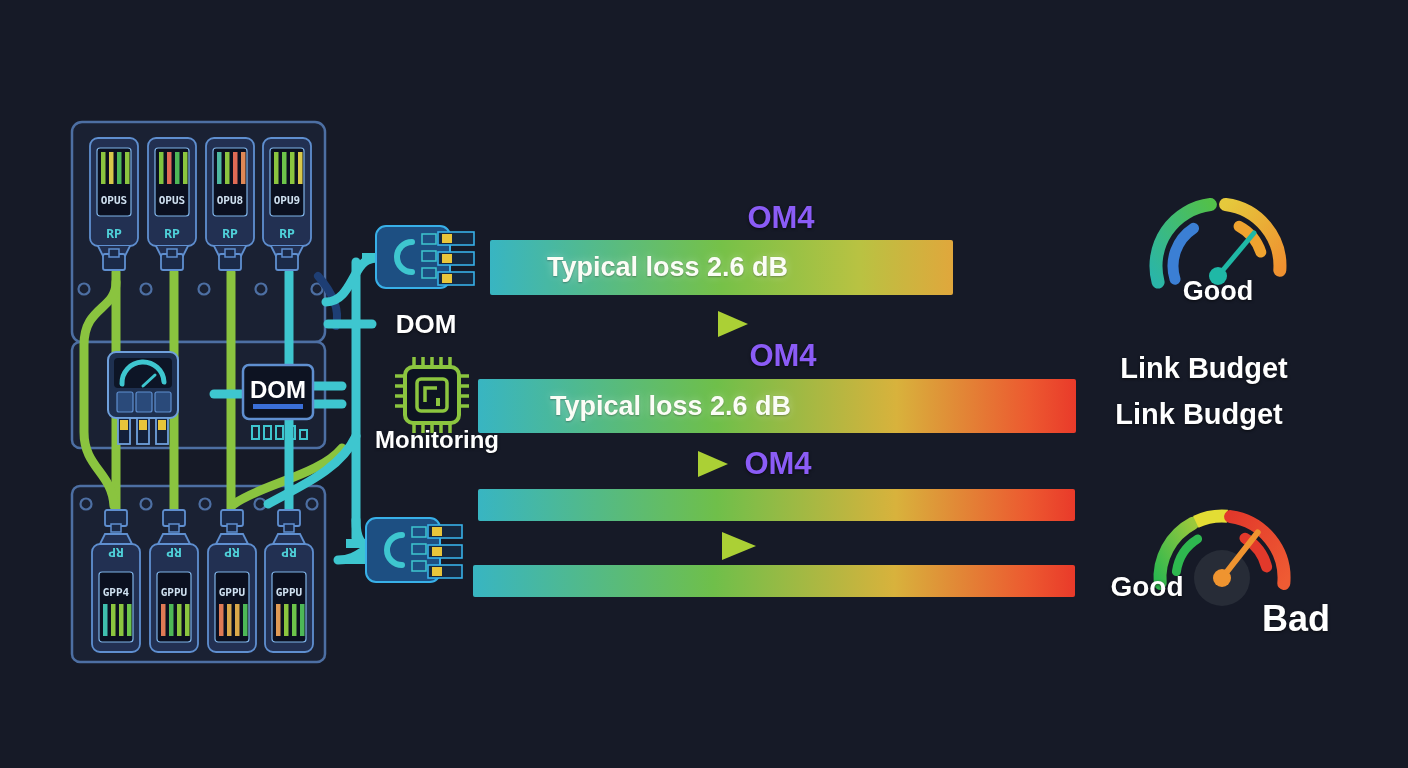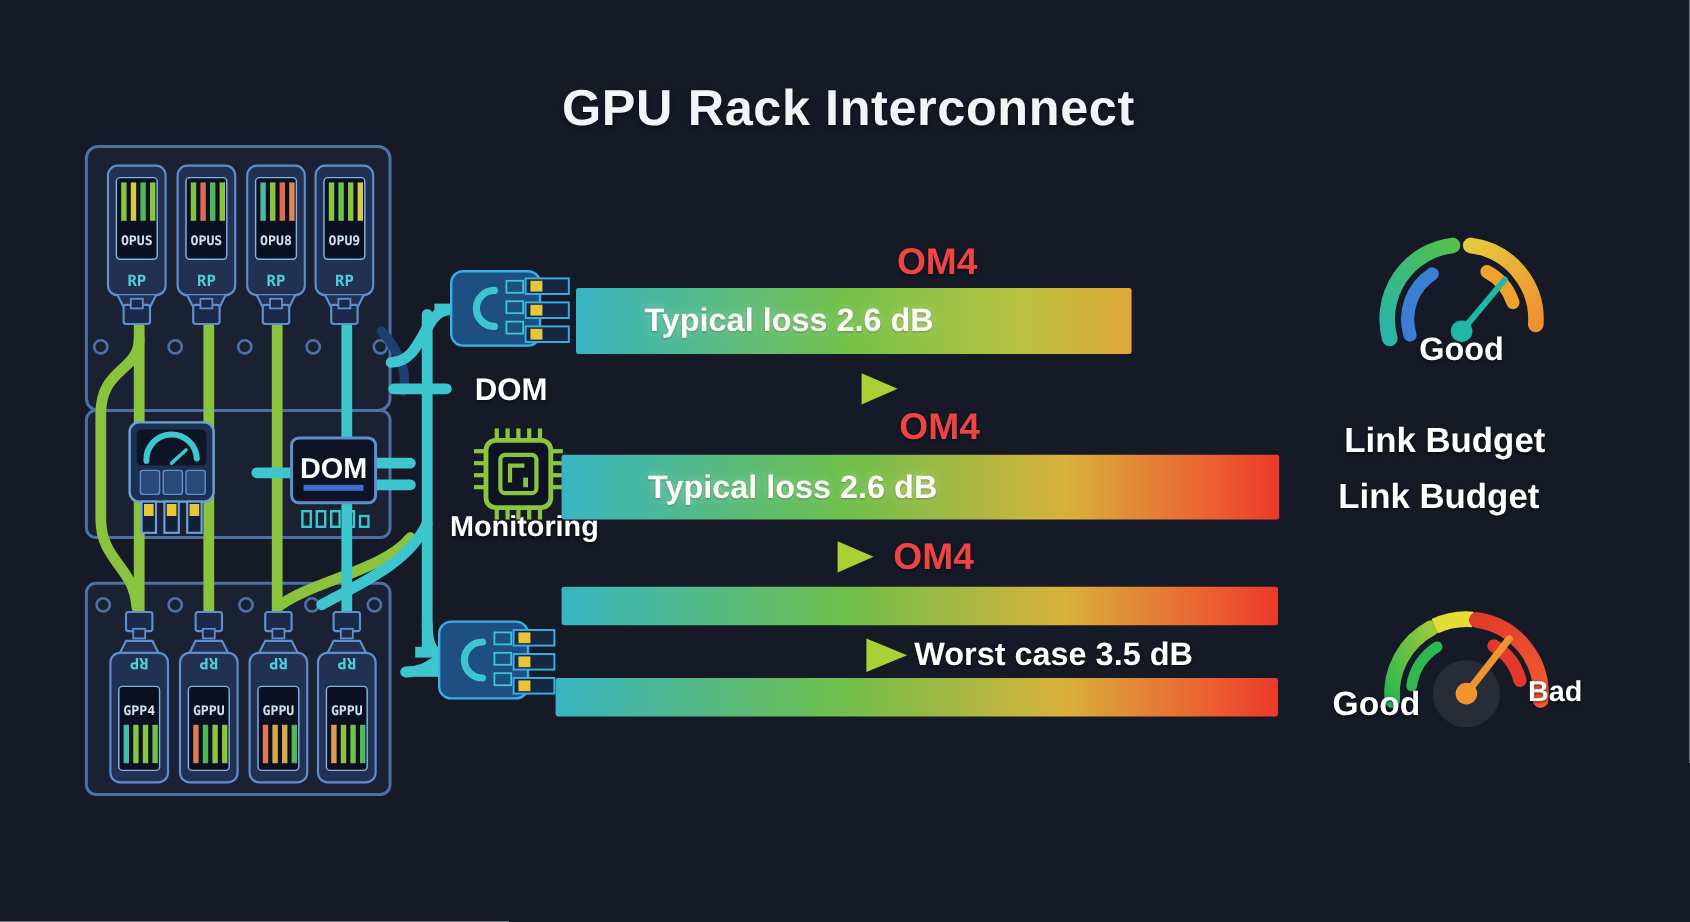--- a/index.html
+++ b/index.html
@@ -1,26 +1,26 @@
 <!DOCTYPE html>
 <html><head>
 <meta charset="utf-8">
 <style>
   html,body{margin:0;padding:0;}
   #stage{position:relative;width:1408px;height:768px;background:#161a27;overflow:hidden;
          font-family:"Liberation Sans",sans-serif;}
   .abs{position:absolute;}
   .ttl{color:#f2f4f8;font-size:42px;font-weight:700;letter-spacing:.5px;white-space:nowrap;
        transform:translateX(-50%);text-shadow:0 2px 4px rgba(0,0,0,.5);}
-  .h-om4{color:#ef4444;font-size:31px;font-weight:700;transform:translateX(-50%);white-space:nowrap;
+  .h-om4{color:#8b5cf6;font-size:31px;font-weight:700;transform:translateX(-50%);white-space:nowrap;
          text-shadow:0 1px 3px rgba(0,0,0,.6);}
   .lbl{color:#ffffff;font-weight:700;transform:translateX(-50%);white-space:nowrap;
        text-shadow:0 1px 3px rgba(0,0,0,.6);}
   .bar{border-radius:2px;display:flex;align-items:center;color:#fbfdf6;font-weight:700;
-       text-shadow:0 0 8px rgba(255,255,255,.35),0 1px 2px rgba(0,0,0,.35);}
+       text-shadow:0 0 8px rgba(255,255,255,.35),0 1px 2px rgba(0,0,0,.35);margin-left:10px;}
   .bar1{background:linear-gradient(90deg,#38b5c2 0%,#76c148 50%,#b9c242 80%,#e0a73c 100%);}
   .bar2{background:linear-gradient(90deg,#38b5c2 0%,#6fbf4a 40%,#d8b23c 70%,#ec5a30 92%,#e93a2a 100%);}
   .svgtxt{font-family:"DejaVu Sans Mono",monospace;}
 </style>
 </head>
 <body>
 
 <div id="stage">
 
   <svg class="abs" style="left:0;top:0" width="1408" height="768" viewBox="0 0 1408 768">
@@ -337,44 +337,42 @@
       <path d="M53.8,25.8 A62,62 0 0 1 85.4,20.2" fill="none" stroke="#e3dd34" stroke-width="13"></path>
       <path d="M88.6,20.6 A62,62 0 0 1 141.8,87.4" fill="none" stroke="url(#g2red)" stroke-width="13" stroke-linecap="round"></path>
       <path d="M34.4,75.6 A46,46 0 0 1 55.6,43" fill="none" stroke="#2eb84f" stroke-width="9" stroke-linecap="round"></path>
       <path d="M103,42.2 A46,46 0 0 1 124.6,70.9" fill="none" stroke="#e2392b" stroke-width="11" stroke-linecap="round"></path>
       <circle cx="80" cy="82" r="28" fill="#272c37"></circle>
       <line x1="80" y1="82" x2="115.7" y2="36.3" stroke="#ef9430" stroke-width="6" stroke-linecap="round"></line>
       <circle cx="80" cy="82" r="9" fill="#ef9430"></circle>
     </g>
   </svg>
 
-  <div class="abs ttl" style="left:707px;top:66px">GPU Rack Interconnect</div>
 
   <div class="abs h-om4" style="left:781px;top:200px">OM4</div>
   <div class="abs bar bar1" style="left:480px;top:240px;width:463px;height:55px;font-size:27px;padding-left:57px;box-sizing:border-box">
     <span>Typical loss 2.6 dB</span>
   </div>
 
   <div class="abs lbl" style="left:426px;top:309px;font-size:26px">DOM</div>
 
   <div class="abs h-om4" style="left:783px;top:338px">OM4</div>
   <div class="abs bar bar2" style="left:468px;top:379px;width:598px;height:54px;font-size:27px;padding-left:72px;box-sizing:border-box">
     <span>Typical loss 2.6 dB</span>
   </div>
 
   <div class="abs lbl" style="left:437px;top:426px;font-size:24px">Monitoring</div>
   <div class="abs h-om4" style="left:778px;top:446px">OM4</div>
 
   <div class="abs bar bar2" style="left:468px;top:489px;width:597px;height:32px"></div>
 
-  <div class="abs lbl" style="left:878px;top:530px;font-size:27px">Worst case 3.5 dB</div>
 
   <div class="abs bar bar2" style="left:463px;top:565px;width:602px;height:32px"></div>
 
   <div class="abs lbl" style="left:1218px;top:276px;font-size:27px">Good</div>
 
   <div class="abs lbl" style="left:1204px;top:352px;font-size:29px">Link Budget</div>
   <div class="abs lbl" style="left:1199px;top:398px;font-size:29px">Link Budget</div>
 
   <div class="abs lbl" style="left:1147px;top:571px;font-size:28px">Good</div>
-  <div class="abs lbl" style="left:1296px;top:563px;font-size:24px">Bad</div>
+  <div class="abs lbl" style="left:1296px;top:598px;font-size:36px">Bad</div>
 
 </div>
 
 </body></html>

